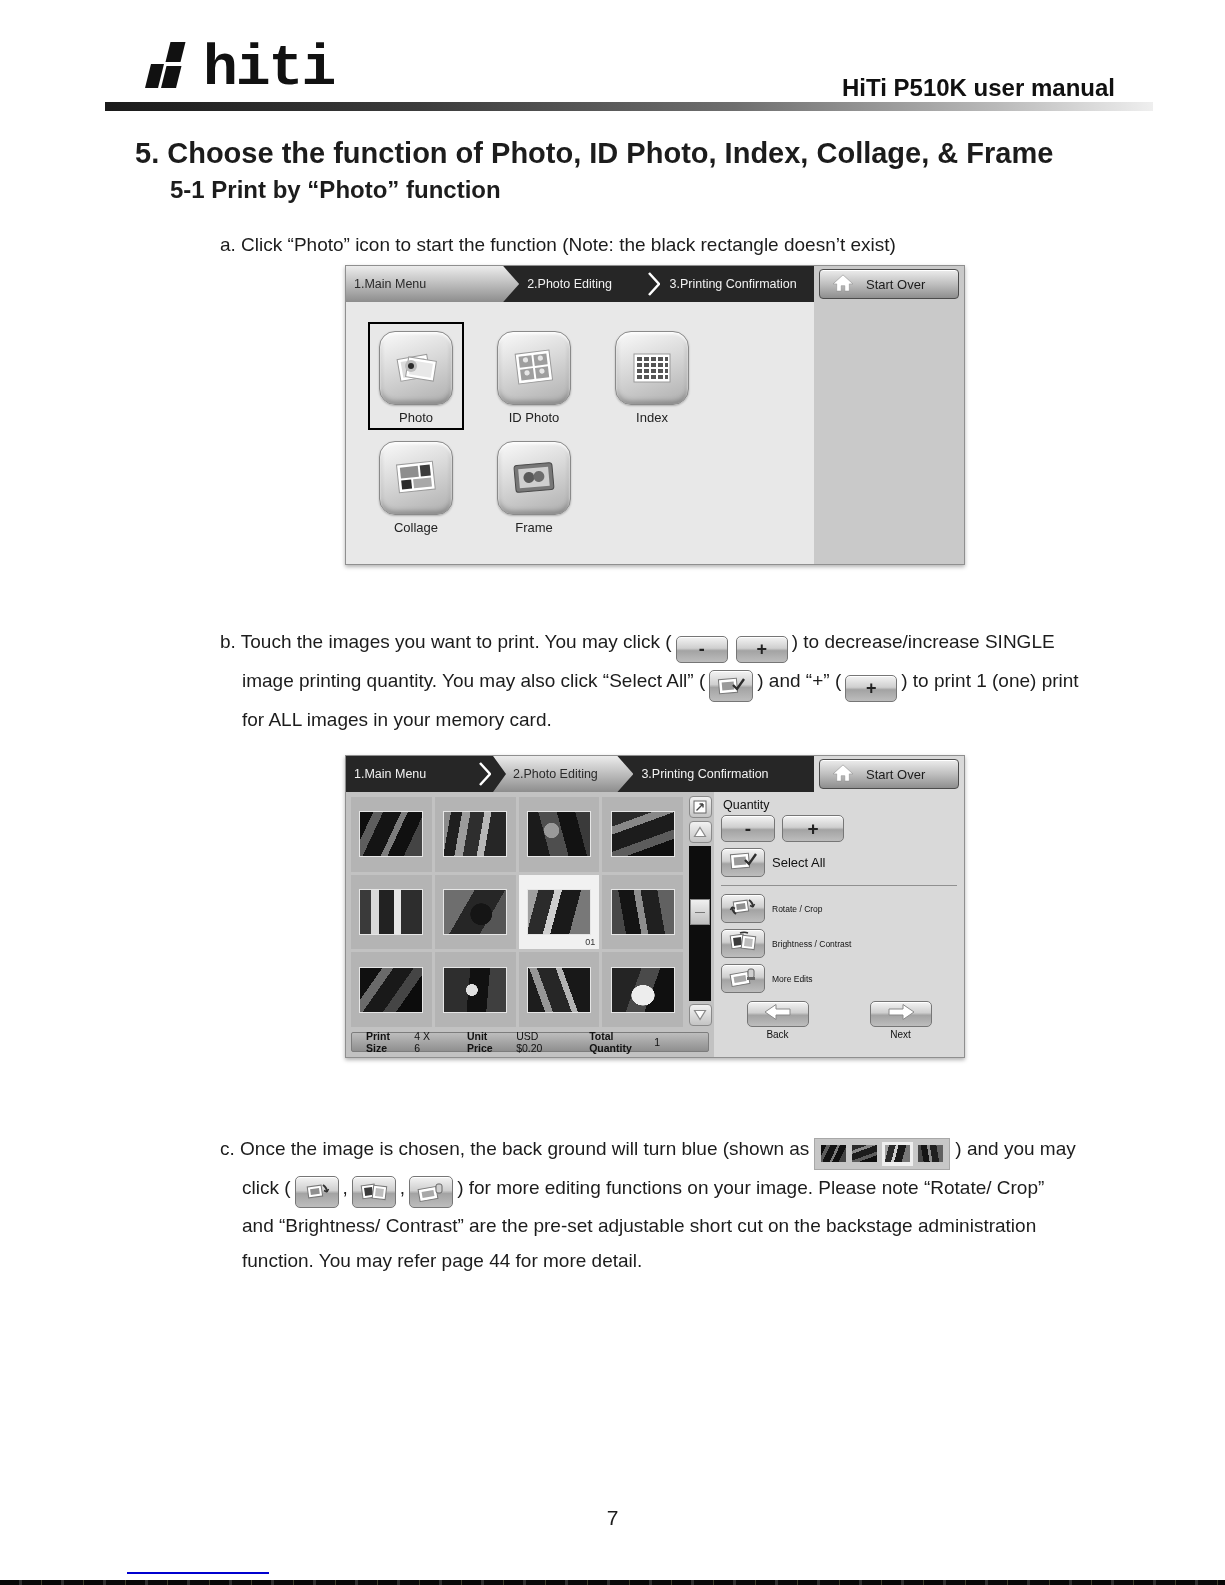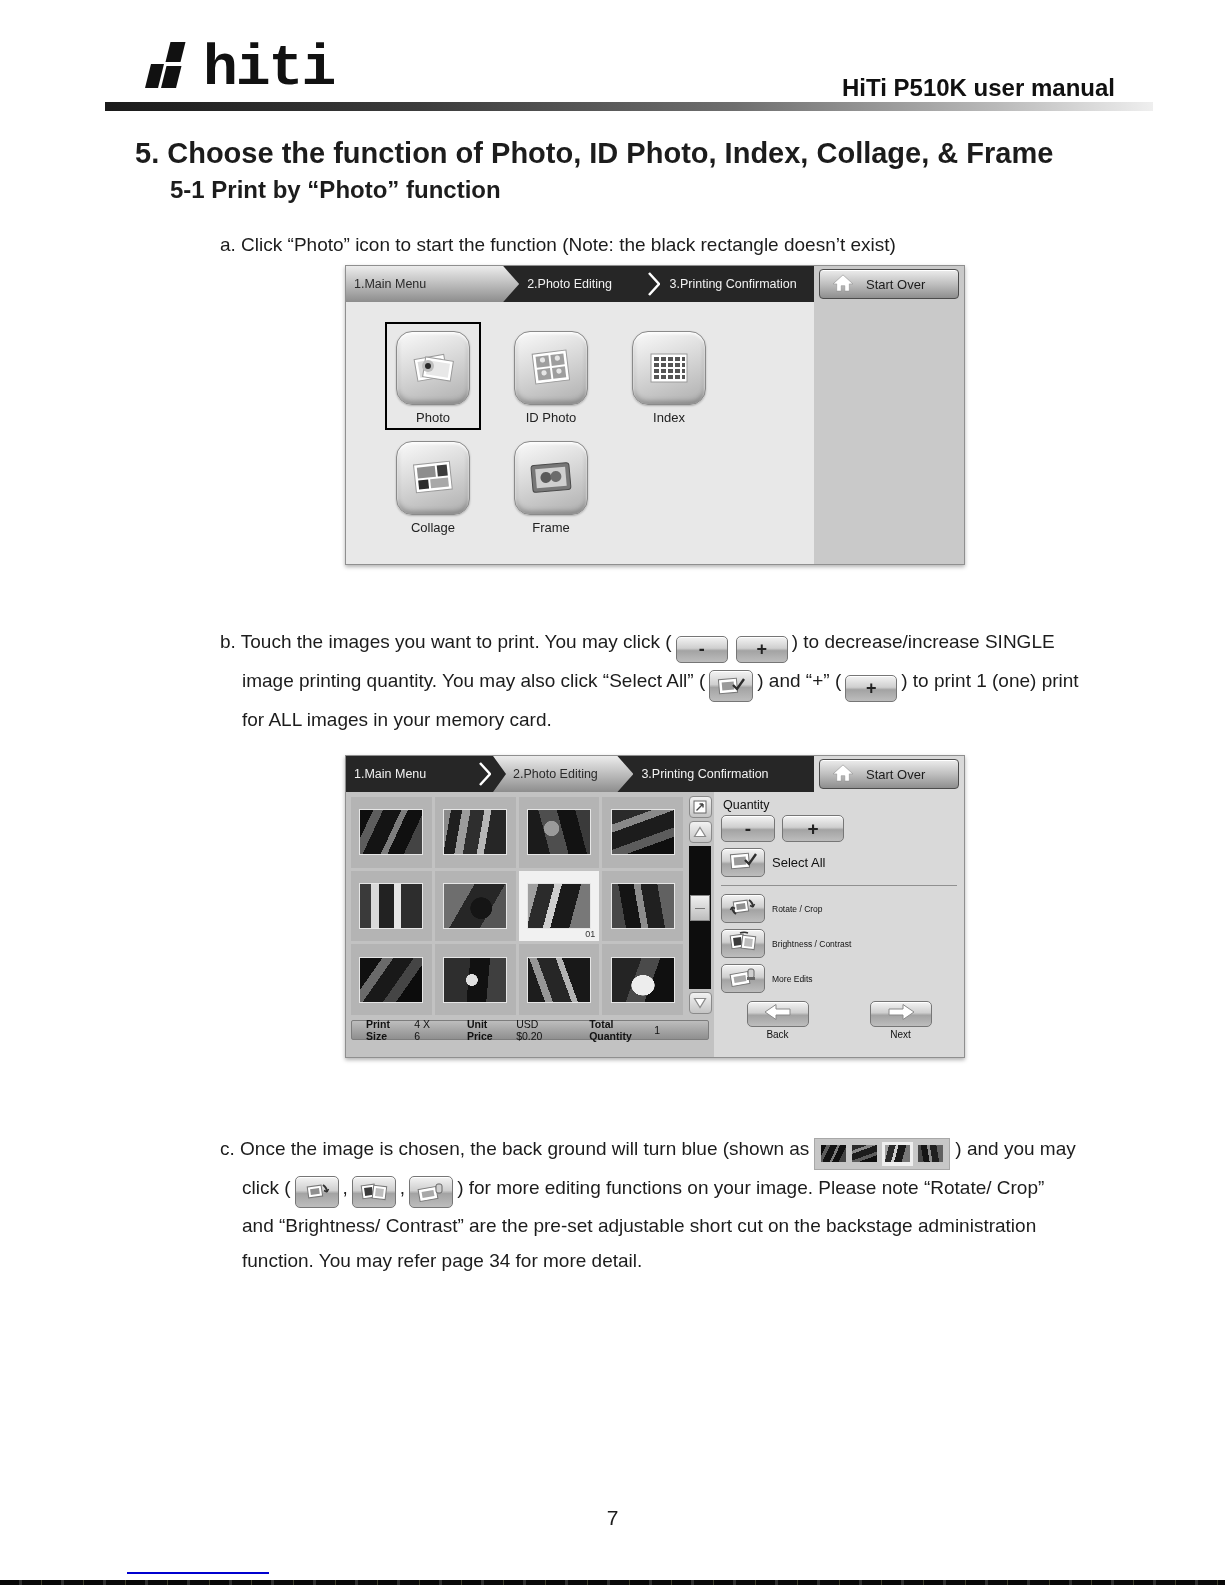--- a/index.html
+++ b/index.html
@@ -57,21 +57,21 @@
   #shot1 .startwrap { background:#c9c9c9; }
   #shot2 .startwrap { background:#d9d9d9; }
   .startover { width:140px; height:30px; display:flex; align-items:center; gap:12px;
     padding:0 12px; font-size:13px; color:#1b1b1b; border:1px solid #4c4c4c; border-radius:4px;
     background:linear-gradient(180deg,#ededed 0%,#bfbfbf 50%,#8e8e8e 100%); box-shadow:inset 0 1px 0 #fff; }
 
   
   .s1body { flex:1; display:flex; }
   .s1menu { flex:1; background:#e8e8e8; padding:20px 0 0 14px; }
   .s1side { width:150px; background:#c9c9c9; }
-  .tilerow { display:flex; gap:22px; margin-left:25px; }
+  .tilerow { display:flex; gap:22px; margin-left:8px; }
   .tile { display:flex; flex-direction:column; align-items:center; padding:7px 9px 3px;
     border:2px solid transparent; }
   .tile.selected { border-color:#000; }
   .tile-btn { width:74px; height:74px; border-radius:16px; border:1px solid #8a8a8a;
     background:linear-gradient(160deg,#fafafa 0%,#d9d9d9 45%,#aeaeae 100%);
     box-shadow:inset 0 2px 3px #fff, inset 0 -3px 5px rgba(0,0,0,.25), 0 1px 2px rgba(0,0,0,.25);
     display:flex; align-items:center; justify-content:center; }
   .tile-label { margin-top:5px; font-size:13px; color:#222; }
 
   
@@ -84,21 +84,21 @@
   .cell .ph { width:62px; height:44px; box-shadow:0 0 0 1px #e6e6e6; }
   .badge { position:absolute; right:4px; bottom:2px; font-size:9px; color:#333; }
   .sbcol { width:28px; display:flex; flex-direction:column; align-items:center; padding:4px 2px; }
   .sbbtn { width:23px; height:22px; display:flex; align-items:center; justify-content:center;
     border:1px solid #8a8a8a; border-radius:4px;
     background:linear-gradient(180deg,#f2f2f2,#c4c4c4); margin-bottom:3px; }
   .sbtrack { flex:1; width:22px; background:#0d0d0d; position:relative; margin-bottom:3px; }
   .sbthumb { position:absolute; left:1px; right:1px; top:34%; height:26px;
     background:linear-gradient(180deg,#f0f0f0,#bdbdbd); border:1px solid #888; }
   .sbthumb::after { content:""; position:absolute; left:4px; right:4px; top:12px; border-top:1px solid #777; }
-  .statusbar { height:20px; margin:2px 5px 17px; border:1px solid #7d7d7d; border-radius:2px;
+  .statusbar { height:20px; margin:2px 5px 5px; border:1px solid #7d7d7d; border-radius:2px;
     background:linear-gradient(180deg,#bdbdbd,#8f8f8f); display:flex; align-items:center;
     font-size:10.5px; color:#111; padding:0 14px; }
   .statusbar .lab { font-weight:bold; margin-right:12px; }
   .statusbar .val { margin-right:34px; }
 
   .s2panel { flex:1; background:#d9d9d9; padding:5px 7px 3px; display:flex; flex-direction:column; }
   .qty-label { font-size:12.5px; color:#111; margin:1px 0 3px 2px; }
   .qtyrow { display:flex; gap:7px; }
   .qtybtn { width:54px; height:27px; display:flex; align-items:center; justify-content:center;
     font-size:19px; font-weight:bold; color:#222; }
@@ -507,19 +507,19 @@
           </svg>
         </span><span>,</span><span class="inline-icon btn3d">
           <svg width="30" height="24" viewBox="0 0 30 24">
             <rect x="3" y="8" width="18" height="12" fill="#fff" stroke="#777" transform="rotate(-10 12 14)"></rect>
             <rect x="6" y="11" width="12" height="6" fill="#a8a8a8" transform="rotate(-10 12 14)"></rect>
             <rect x="20" y="4" width="6" height="9" rx="2" fill="#cfcfcf" stroke="#666"></rect>
           </svg>
         </span><span>) for more editing functions on your image. Please note “Rotate/ Crop”</span>
     </span>
     <span class="cont">and “Brightness/ Contrast” are the pre-set adjustable short cut on the backstage administration</span>
-    <span class="cont">function.  You may refer page 34 for more detail.</span>
+    <span class="cont">function.  You may refer page 44 for more detail.</span>
   </div>
 
   <div class="pageno">7</div>
   <div class="blue-line"></div>
   <div class="bottom-line"></div>
 </div>
 
 </body></html>

